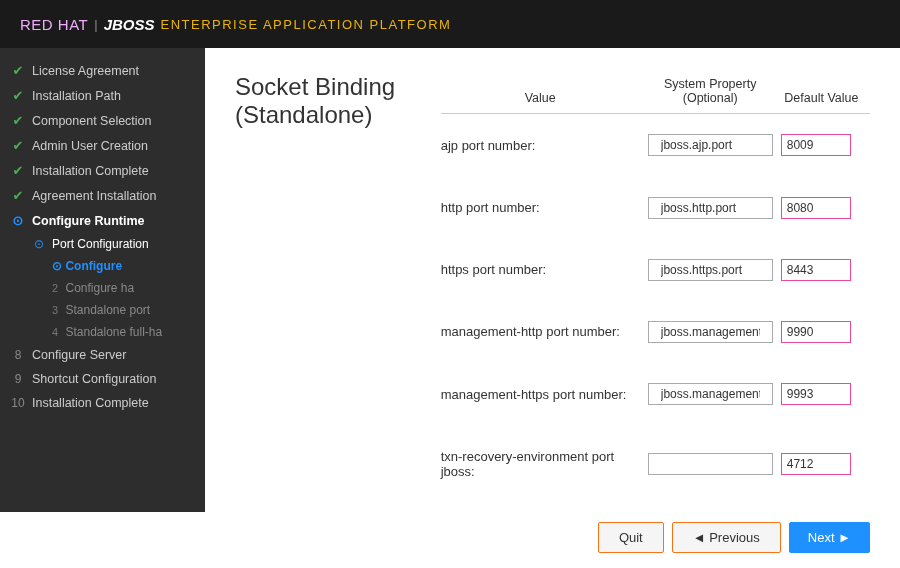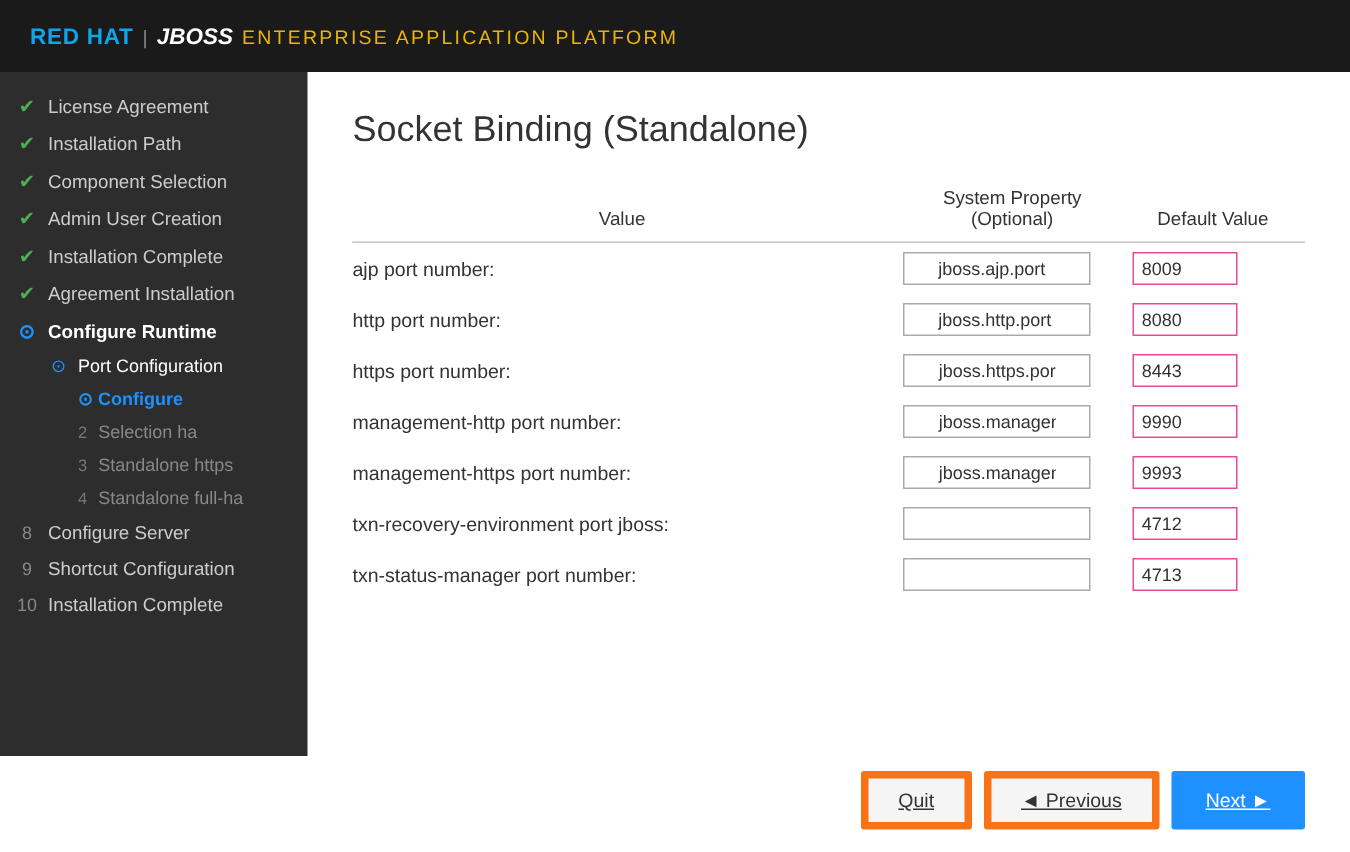--- a/index.html
+++ b/index.html
@@ -66,21 +66,21 @@
       color: #888;
       cursor: default;
     }
     .sidebar-subsubitem.selected { color: #1e90ff; font-weight: bold; }
 
     
     #content {
       flex: 1;
       padding: 25px 30px 10px 30px;
       display: flex;
-      flex-direction: column;
+      flex-direction: row;
       overflow: hidden;
     }
 
     #page-title {
       font-size: 24px;
       color: #333;
       margin-bottom: 20px;
       font-weight: normal;
     }
 
@@ -105,21 +105,21 @@
       vertical-align: middle;
       font-size: 13px;
       color: #333;
     }
     .port-table td:first-child { width: 320px; }
     .port-table td:nth-child(2) { width: 130px; }
     .port-table td:nth-child(3) { width: 100px; }
 
     .port-input {
       border: 1px solid #aaa;
-      padding: 3px 22px;
+      padding: 3px 12px;
       font-size: 12px;
       width: 125px;
       background: #fff;
       color: #333;
     }
 
     .value-input {
       border: 1px solid #ec4899;
       padding: 3px 5px;
       font-size: 12px;
@@ -134,39 +134,38 @@
       justify-content: flex-end;
       align-items: center;
       padding: 10px 30px 15px 30px;
       gap: 8px;
     }
 
     .btn {
       padding: 7px 20px;
       font-size: 13px;
       cursor: pointer;
-      border: 5px solid #f97316;
+      border: 1px solid #f97316;
       background: #f5f5f5;
       color: #333;
       border-radius: 2px;
-      text-decoration: underline;
     }
     .btn-primary {
       background: #1e90ff;
       color: #fff;
       border-color: #1e90ff;
       padding: 7px 18px;
     }
 
     .header-logo {
       display: flex;
       align-items: center;
       gap: 0;
     }
-    .brand-redhat { color: #0ea5e9; font-weight: 700; font-size: 15px; letter-spacing: 0.5px; }
+    .brand-redhat { color: #f0abfc; font-weight: 400; font-size: 15px; letter-spacing: 0.5px; }
     .brand-sep { color: #888; margin: 0 6px; }
     .brand-jboss { color: #fff; font-weight: 900; font-style: italic; font-size: 15px; }
     .brand-rest-text { color: #eab308; font-size: 13px; letter-spacing: 1.5px; margin-left: 6px; font-weight: normal; text-transform: uppercase; }
   </style>
 </head>
 <body>
 
 <div id="header">
   <div class="header-logo">
     <span class="brand-redhat">RED HAT</span>
@@ -220,26 +219,26 @@
       <span>Port Configuration</span>
     </div>
 
     <div class="sidebar-subsubitem selected">
       <span class="sub-icon icon-blue-circle" style="color:#1e90ff;">⊙</span>
       <span>Configure</span>
     </div>
 
     <div class="sidebar-subsubitem">
       <span style="color:#777;margin-right:4px;font-size:11px;">2</span>
-      <span>Selection ha</span>
+      <span>Configure ha</span>
     </div>
 
     <div class="sidebar-subsubitem">
       <span style="color:#777;margin-right:4px;font-size:11px;">3</span>
-      <span>Standalone https</span>
+      <span>Standalone port</span>
     </div>
 
     <div class="sidebar-subsubitem">
       <span style="color:#777;margin-right:4px;font-size:11px;">4</span>
       <span>Standalone full-ha</span>
     </div>
 
     <div class="sidebar-item">
       <span class="num">8</span>
       <span>Configure Server</span>
@@ -292,25 +291,20 @@
           <tr>
             <td>management-https port number:</td>
             <td><input type="text" class="port-input" value="jboss.management.ht" style=""></td>
             <td><input type="text" class="value-input" value="9993" style=""></td>
           </tr>
           <tr>
             <td>txn-recovery-environment port jboss:</td>
             <td><input type="text" class="port-input" style=""></td>
             <td><input type="text" class="value-input" value="4712" style=""></td>
           </tr>
-          <tr>
-            <td>txn-status-manager port number:</td>
-            <td><input type="text" class="port-input" style=""></td>
-            <td><input type="text" class="value-input" value="4713" style=""></td>
-          </tr>
         </tbody>
     </table>
   </div>
 </div>
 
 <div id="footer">
   <button class="btn">Quit</button>
   <button class="btn">◄ Previous</button>
   <button class="btn btn-primary">Next ►</button>
 </div>

